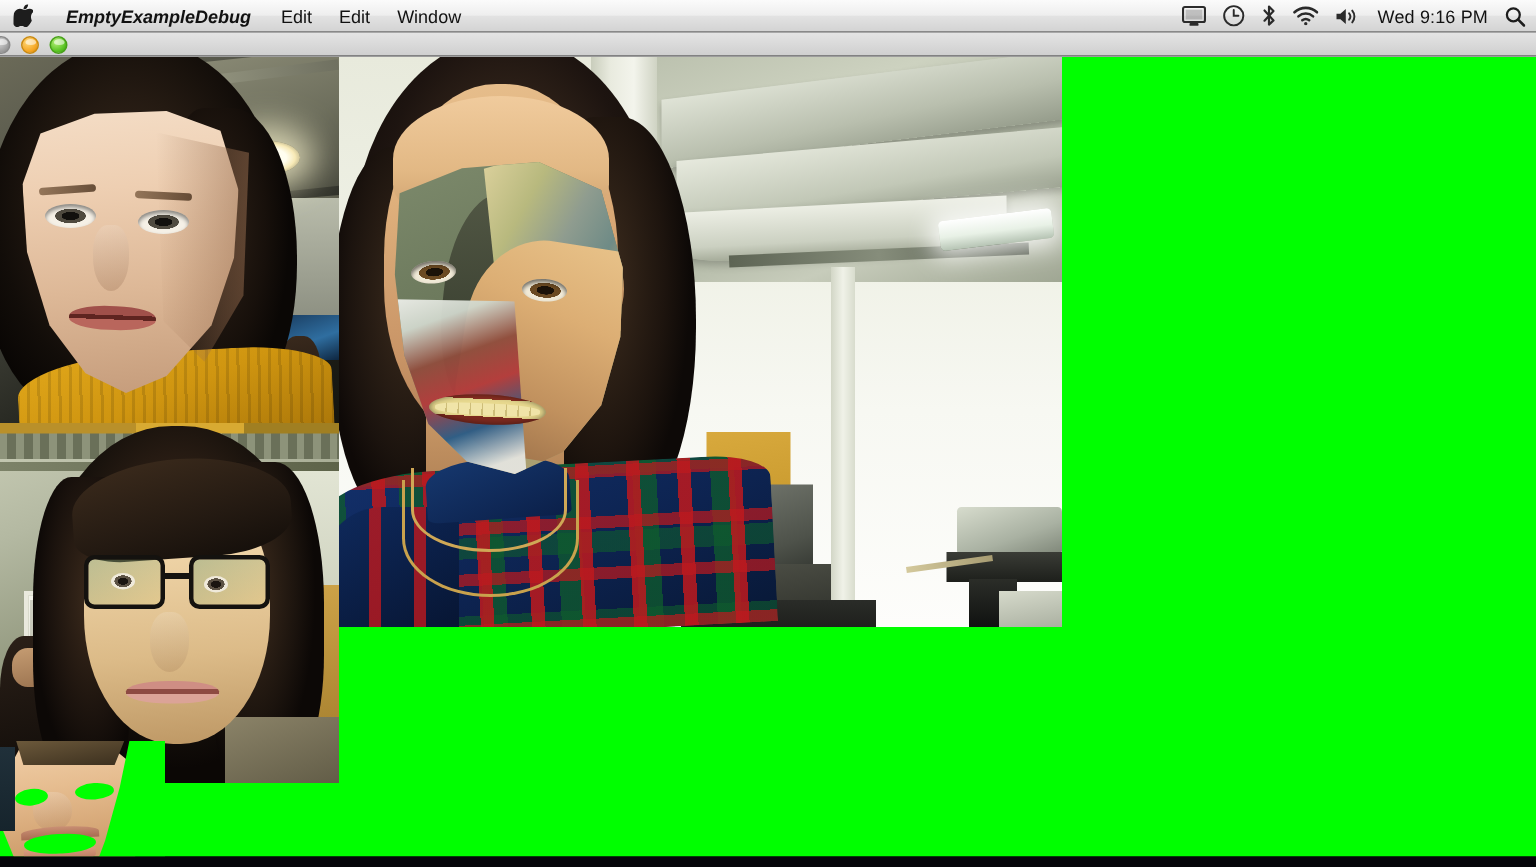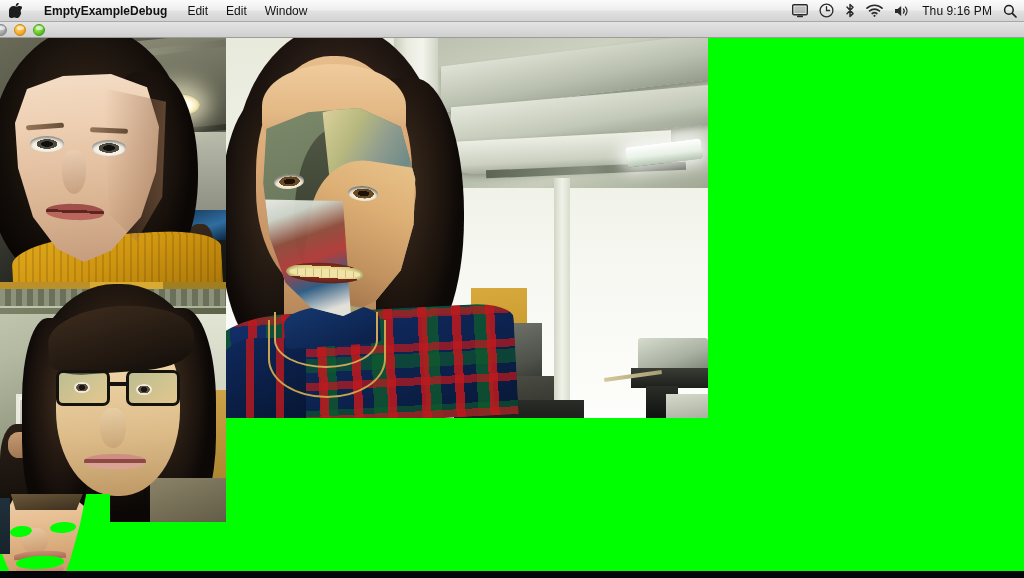--- a/index.html
+++ b/index.html
@@ -16,21 +16,21 @@
     position:absolute; left:0; top:0; width:1024px; height:22px;
     background:linear-gradient(to bottom,#fbfbfb 0%,#eeeeee 48%,#e2e2e2 52%,#d3d3d3 100%);
     border-bottom:1px solid #a8a8a8;
     display:flex; align-items:center;
     font-size:12px; color:#111; z-index:50;
   }
   .menu-left { display:flex; align-items:center; height:100%; }
   .menu-right { display:flex; align-items:center; height:100%; margin-left:auto; padding-right:7px; gap:11px; }
   .mi { padding:0 9px; height:100%; display:flex; align-items:center; white-space:nowrap; }
   .mi.apple { padding:0 11px 0 9px; }
-  .mi.app-title { font-weight:bold; padding:0 11px; }
+  .mi.app-title { font-weight:bold; padding:0 11px;font-style:italic; }
   .mb-icon { display:flex; align-items:center; justify-content:center; height:22px; }
   .clock { font-size:12px; color:#111; letter-spacing:0.1px; white-space:nowrap; }
 
   
   #window {
     position:absolute; left:0; top:22px; width:1024px; height:556px;
     z-index:10; overflow:hidden;
   }
   #titlebar {
     position:absolute; left:0; top:0; width:1024px; height:16px;
@@ -590,21 +590,21 @@
       </div>
 
       <div class="mb-icon">
         <svg width="17" height="14" viewBox="0 0 17 14" aria-hidden="true">
           <path d="M1 5.1h2.6L7.2 2v10L3.6 8.9H1z" fill="#2b2b2b"></path>
           <path d="M9.4 4.9a3.3 3.3 0 0 1 0 4.2" fill="none" stroke="#2b2b2b" stroke-width="1.3" stroke-linecap="round"></path>
           <path d="M11.5 3.1a6 6 0 0 1 0 7.8" fill="none" stroke="#2b2b2b" stroke-width="1.3" stroke-linecap="round"></path>
         </svg>
       </div>
 
-      <div class="clock">Thu 9:16 PM</div>
+      <div class="clock">Wed 9:16 PM</div>
 
       <div class="mb-icon">
         <svg width="14" height="14" viewBox="0 0 14 14" aria-hidden="true">
           <circle cx="5.9" cy="5.9" r="4.3" fill="none" stroke="#1d1d1d" stroke-width="1.5"></circle>
           <path d="M9.3 9.3 L13 13" stroke="#1d1d1d" stroke-width="1.7" stroke-linecap="round"></path>
         </svg>
       </div>
     </div>
   </div>
 

